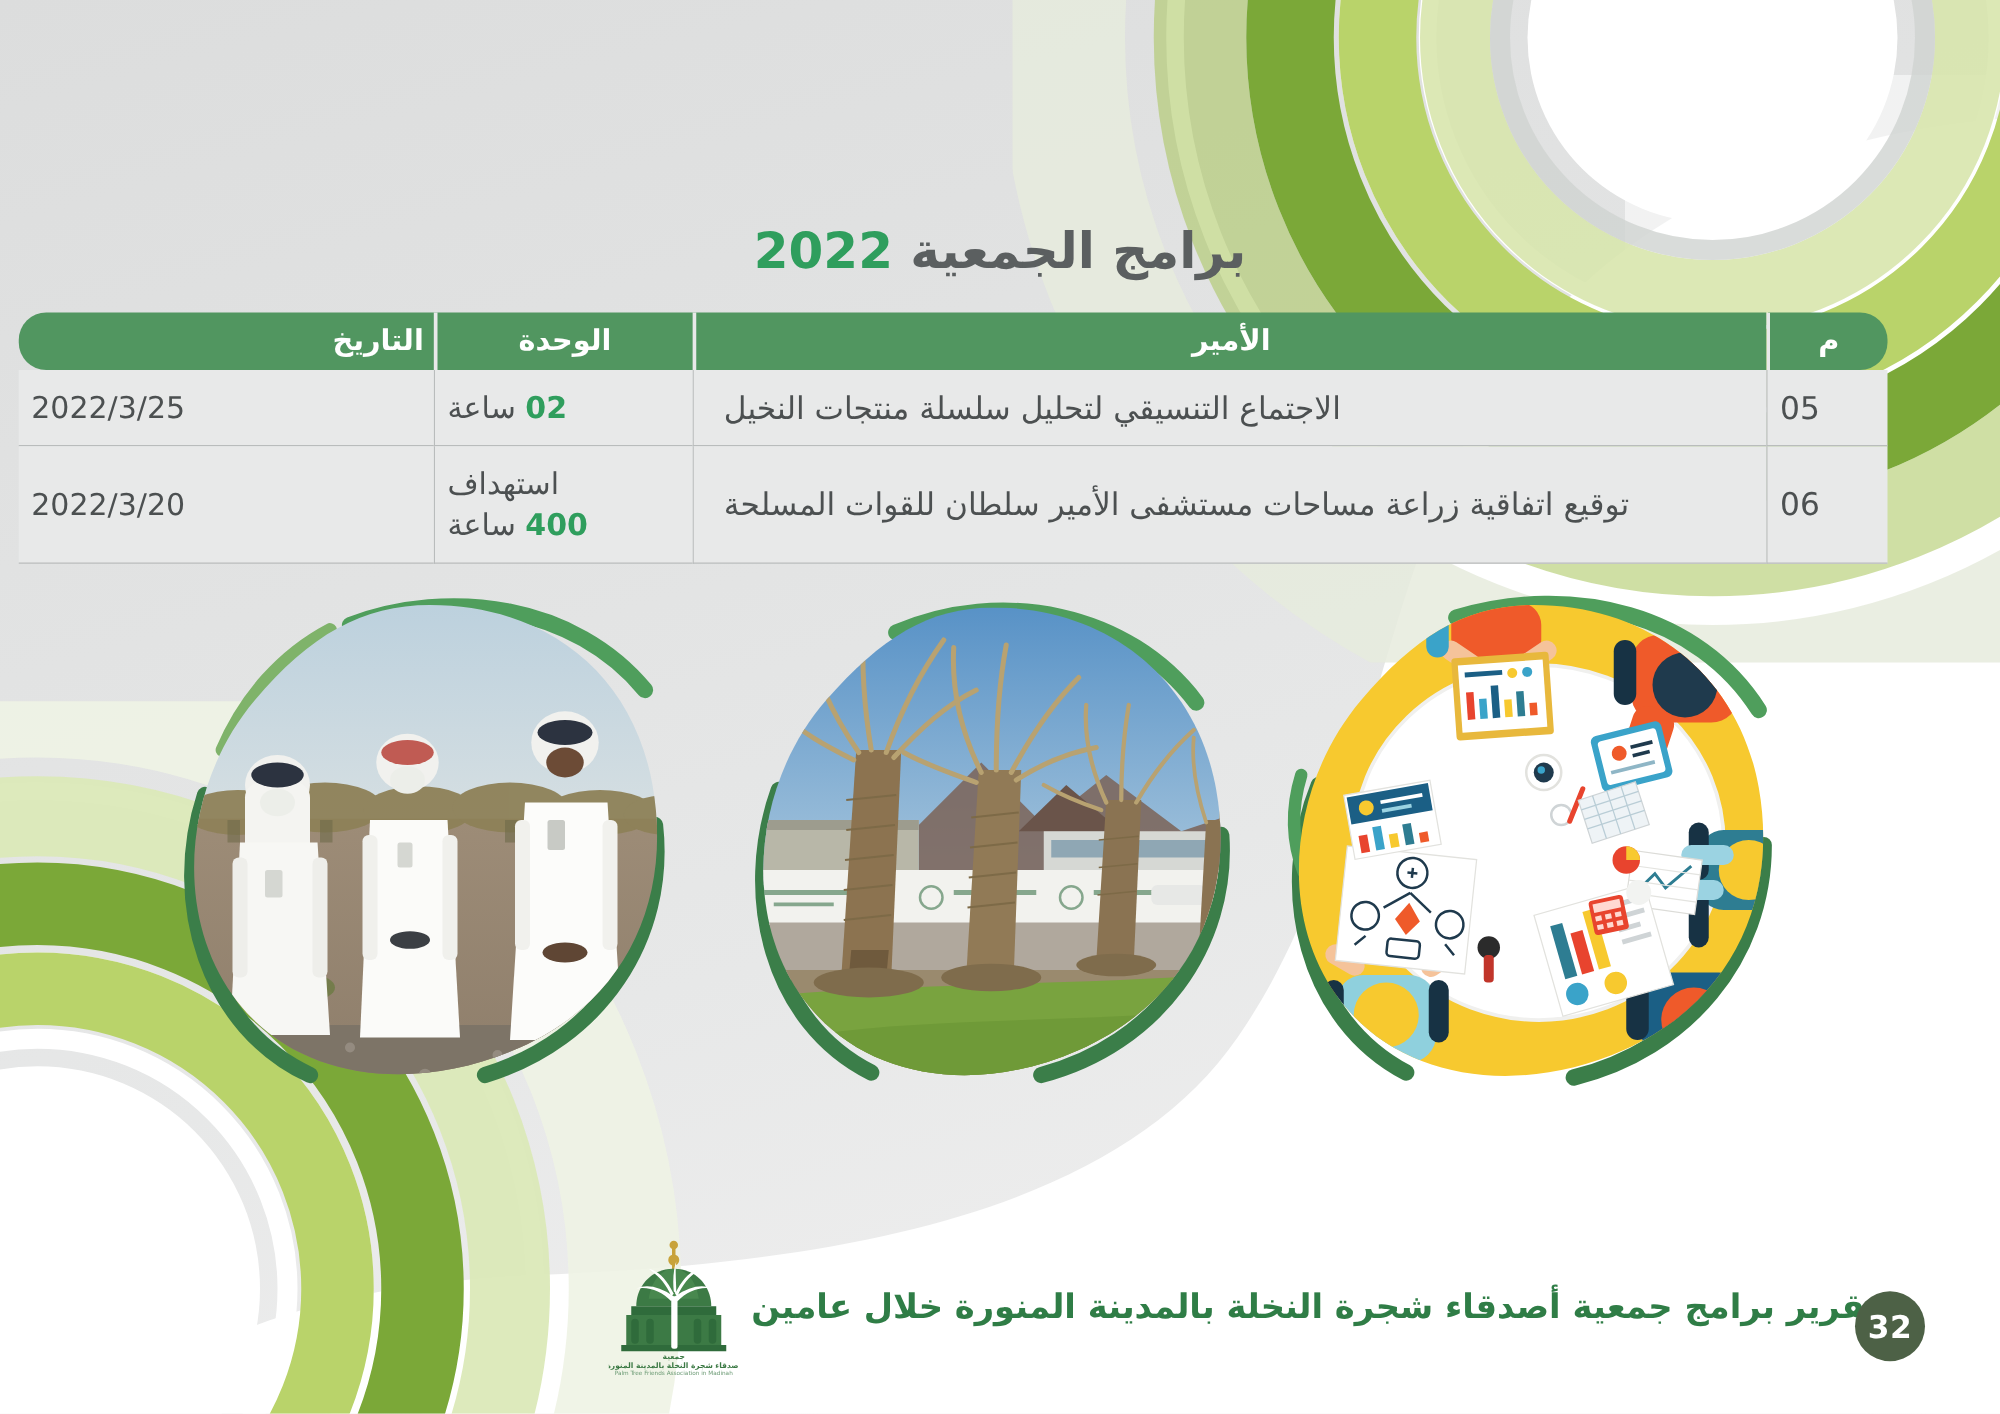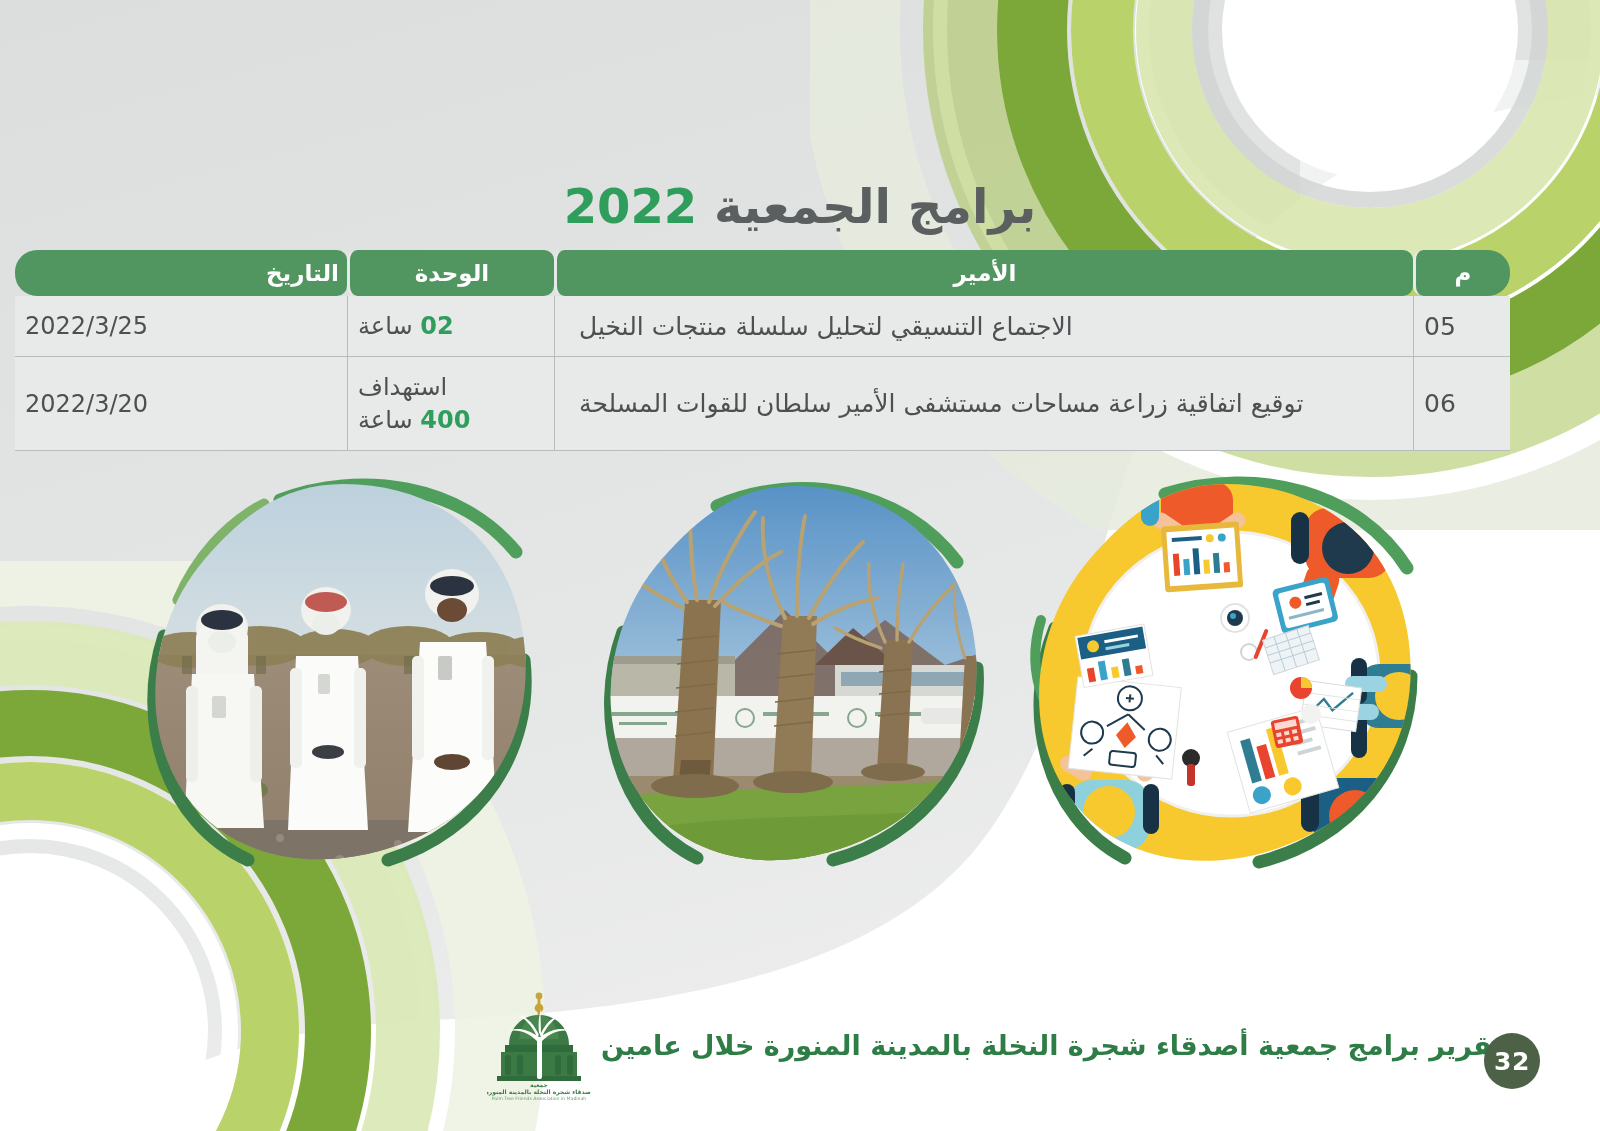--- a/index.html
+++ b/index.html
@@ -40,21 +40,21 @@
   
   .title-wrap {
     position: absolute;
     top: 178px;
     left: 0;
     width: 1600px;
     text-align: center;
   }
   .title {
     display: inline-block;
-    font-size: 48px;
+    font-size: 40px;
     font-weight: bold;
     color: #5b5f60;
     letter-spacing: 0px;
     direction: rtl;
   }
   .title .year {
     color: #2f9e5d;
     font-weight: bold;
   }
 
@@ -75,21 +75,20 @@
   table.programs thead th {
     background: #519660;
     color: #ffffff;
     font-size: 23px;
     font-weight: bold;
     height: 46px;
     padding: 0 8px;
     text-align: center;
     vertical-align: middle;
     border-left: 3px solid #e8e9e9;
-    border-radius: 10px;
   }
   table.programs thead th:last-child { border-left: none; }
   table.programs thead th.col-num {
     border-top-right-radius: 22px;
     border-bottom-right-radius: 22px;
   }
   table.programs thead th.col-date {
     border-top-left-radius: 22px;
     border-bottom-left-radius: 22px;
     border-left: none;

